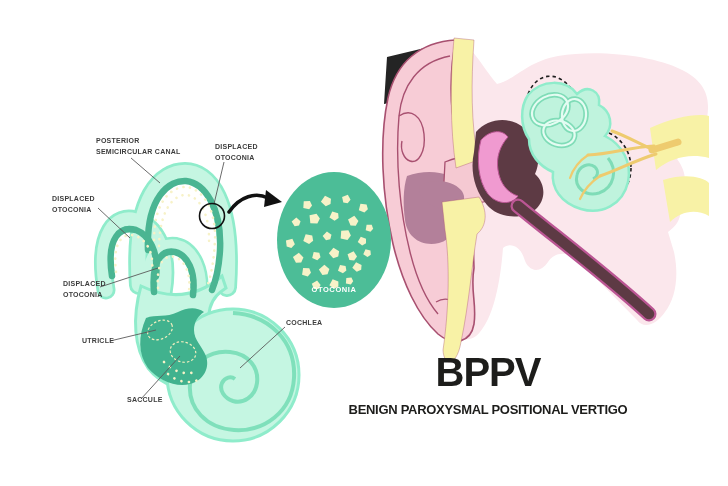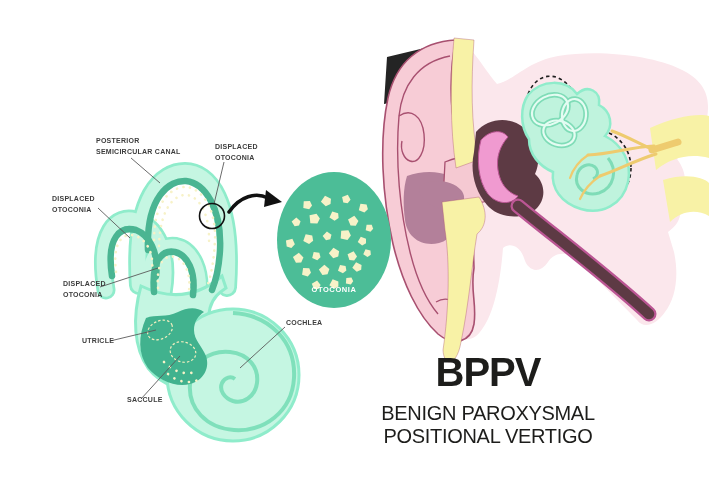--- a/index.html
+++ b/index.html
@@ -6,21 +6,21 @@
   #stage{position:relative;width:728px;height:486px;background:#fff;overflow:hidden;
          font-family:"Liberation Sans",sans-serif;margin-left:8px;}
   svg{position:absolute;left:0;top:0;}
   .lbl{position:absolute;font-weight:bold;font-size:7px;line-height:1.5;
        color:var(--label);letter-spacing:.25px;white-space:nowrap;}
   .mag-label{position:absolute;left:286px;top:285px;width:80px;text-align:center;
        font-weight:bold;font-size:7.5px;color:#ffffff;letter-spacing:.6px;}
   .title{position:absolute;left:360px;top:350px;width:240px;text-align:center;
        font-weight:bold;font-size:40px;letter-spacing:-1px;color:var(--ink);}
   .subtitle{position:absolute;left:330px;top:402px;width:300px;text-align:center;
-       font-weight:normal;font-size:20px;letter-spacing:-.3px;color:var(--ink);}
+       font-weight:bold;font-size:13px;letter-spacing:-.3px;color:var(--ink);}
 </style>
 </head>
 <body>
 
 <div id="stage">
 
 <svg width="728" height="486" viewBox="0 0 728 486">
 
   <g>
 

